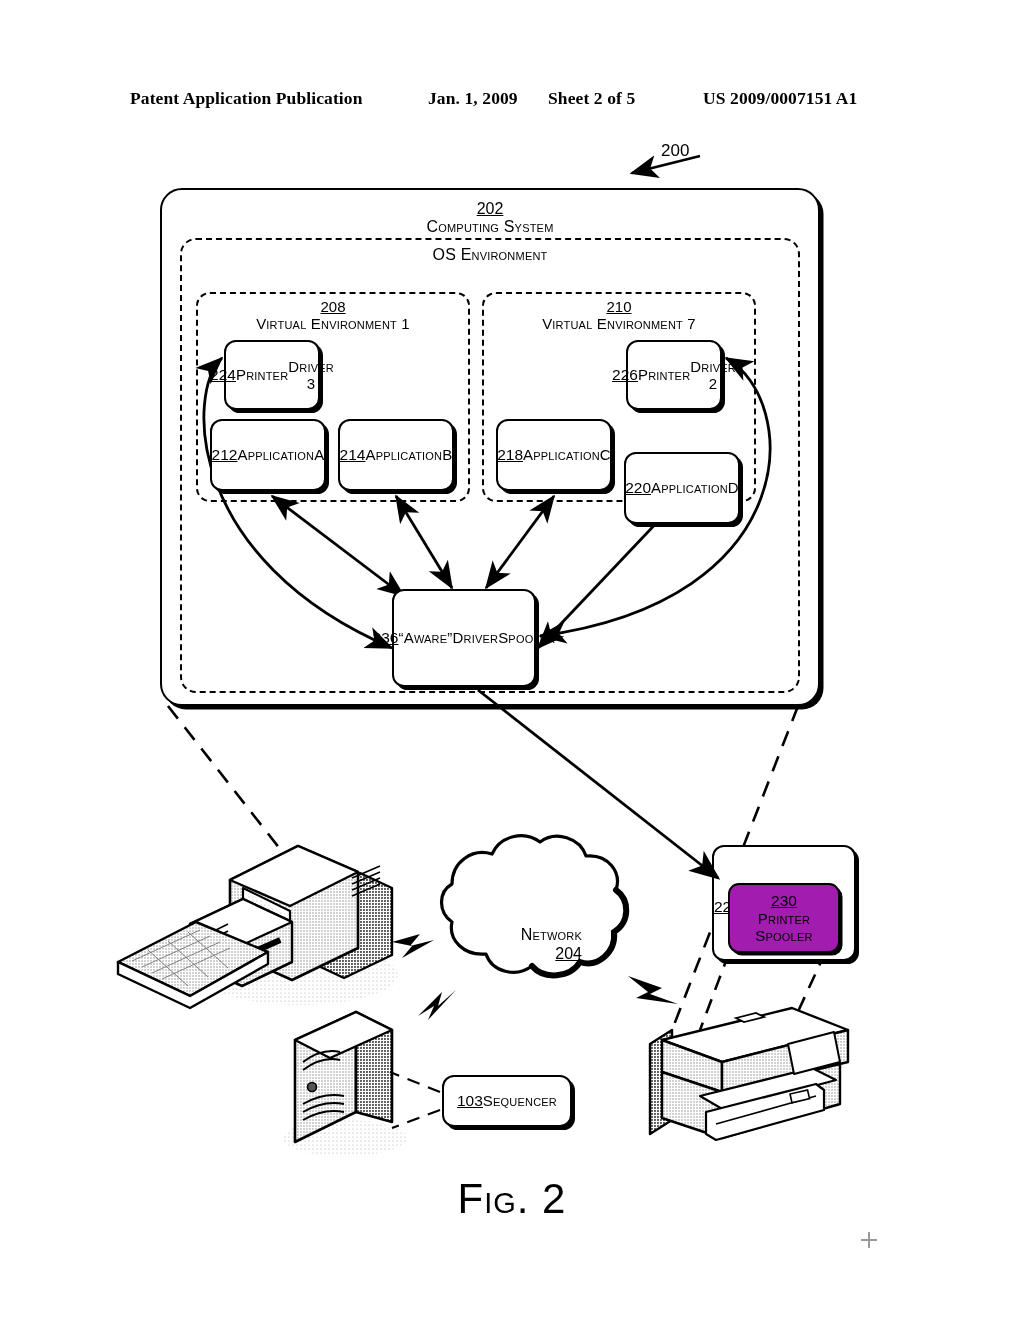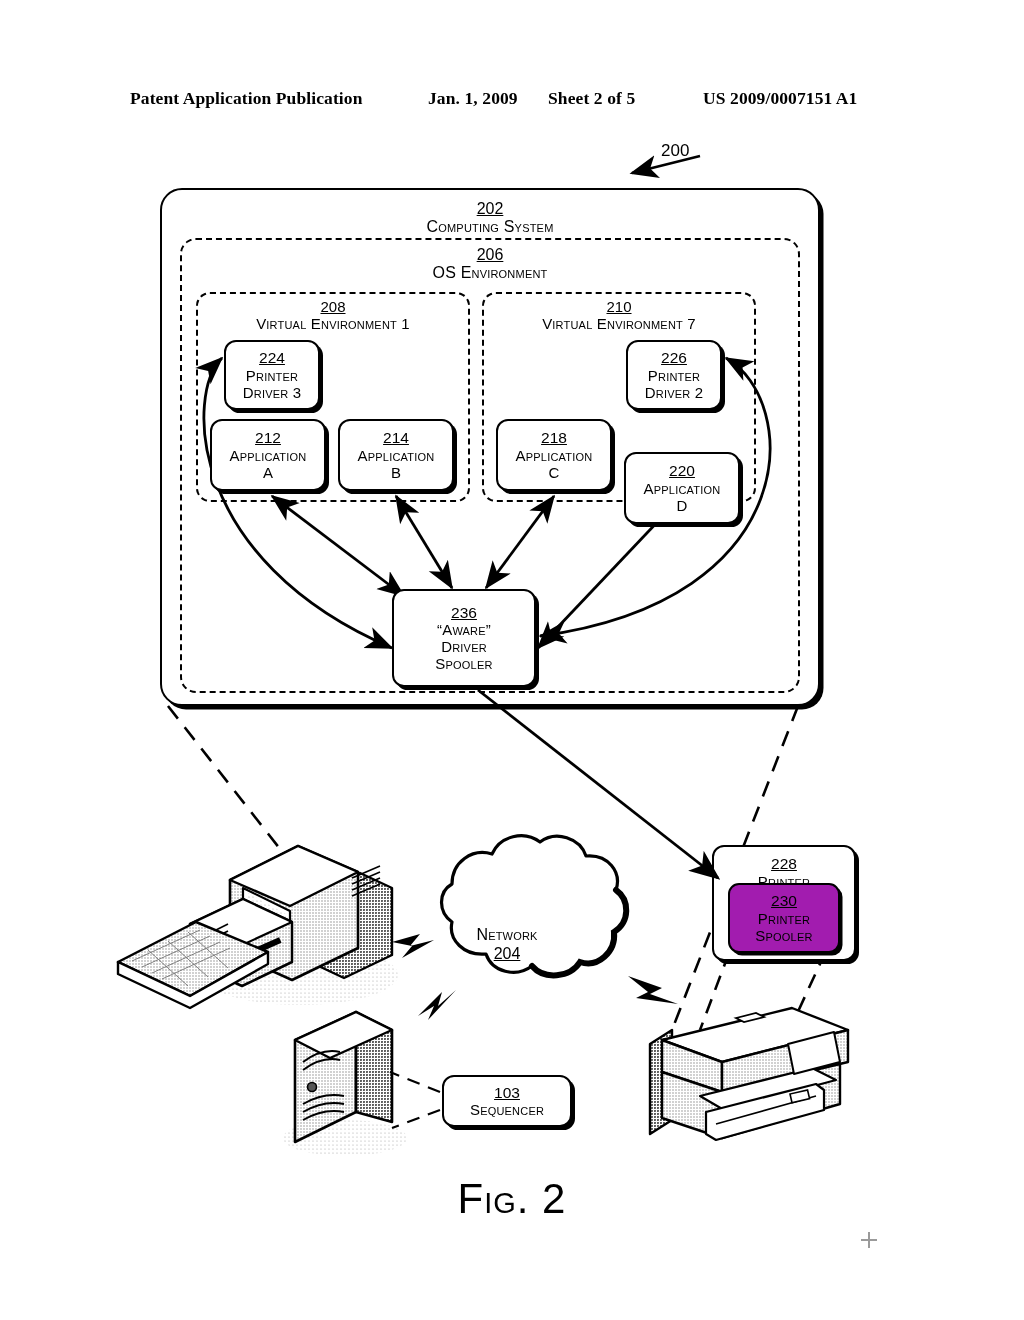--- a/index.html
+++ b/index.html
@@ -110,21 +110,20 @@
 
   
   .node {
     position: absolute;
     border: 2.5px solid #000;
     border-radius: 12px;
     box-shadow: 3.5px 3.5px 0 -0.5px #000;
     background: #fff;
     box-sizing: border-box;
     display: flex;
-    flex-direction: column;
     align-items: center;
     justify-content: center;
     text-align: center;
     font-size: 15px;
     line-height: 1.14;
     z-index: 4;
   }
   .node .refnum { font-size: 15.5px; }
 
   #printer-driver-1 { left: 224px; top: 340px; width: 96px;  height: 70px; }
@@ -157,21 +156,21 @@
   #arrows-layer  { z-index: 3; }
   #art-layer     { z-index: 2; }
   #top-arrow-layer { z-index: 6; }
 
   
   #network-cloud-label {
     position: absolute;
     left: 432px;
     top: 925px;
     width: 150px;
-    text-align: center;
+    text-align: right;
     font-size: 16px;
     line-height: 1.2;
     z-index: 5;
   }
 
   
   #ref-200 {
     position: absolute;
     left: 661px;
     top: 141px;
@@ -374,21 +373,20 @@
 
 <div id="computing-system">
   <div id="cs-caption" class="box-caption sc">
     <span class="refnum">202</span>
     <span>Computing System</span>
   </div>
 </div>
 
 <div id="os-environment">
   <div id="os-caption" class="box-caption sc">
-    <span class="refnum">206</span>
     <span>OS Environment</span>
   </div>
 </div>
 
 <div class="venv" id="venv-1">
   <div class="venv-caption sc">
     <span class="refnum">208</span>
     <span>Virtual Environment 1</span>
   </div>
 </div>

